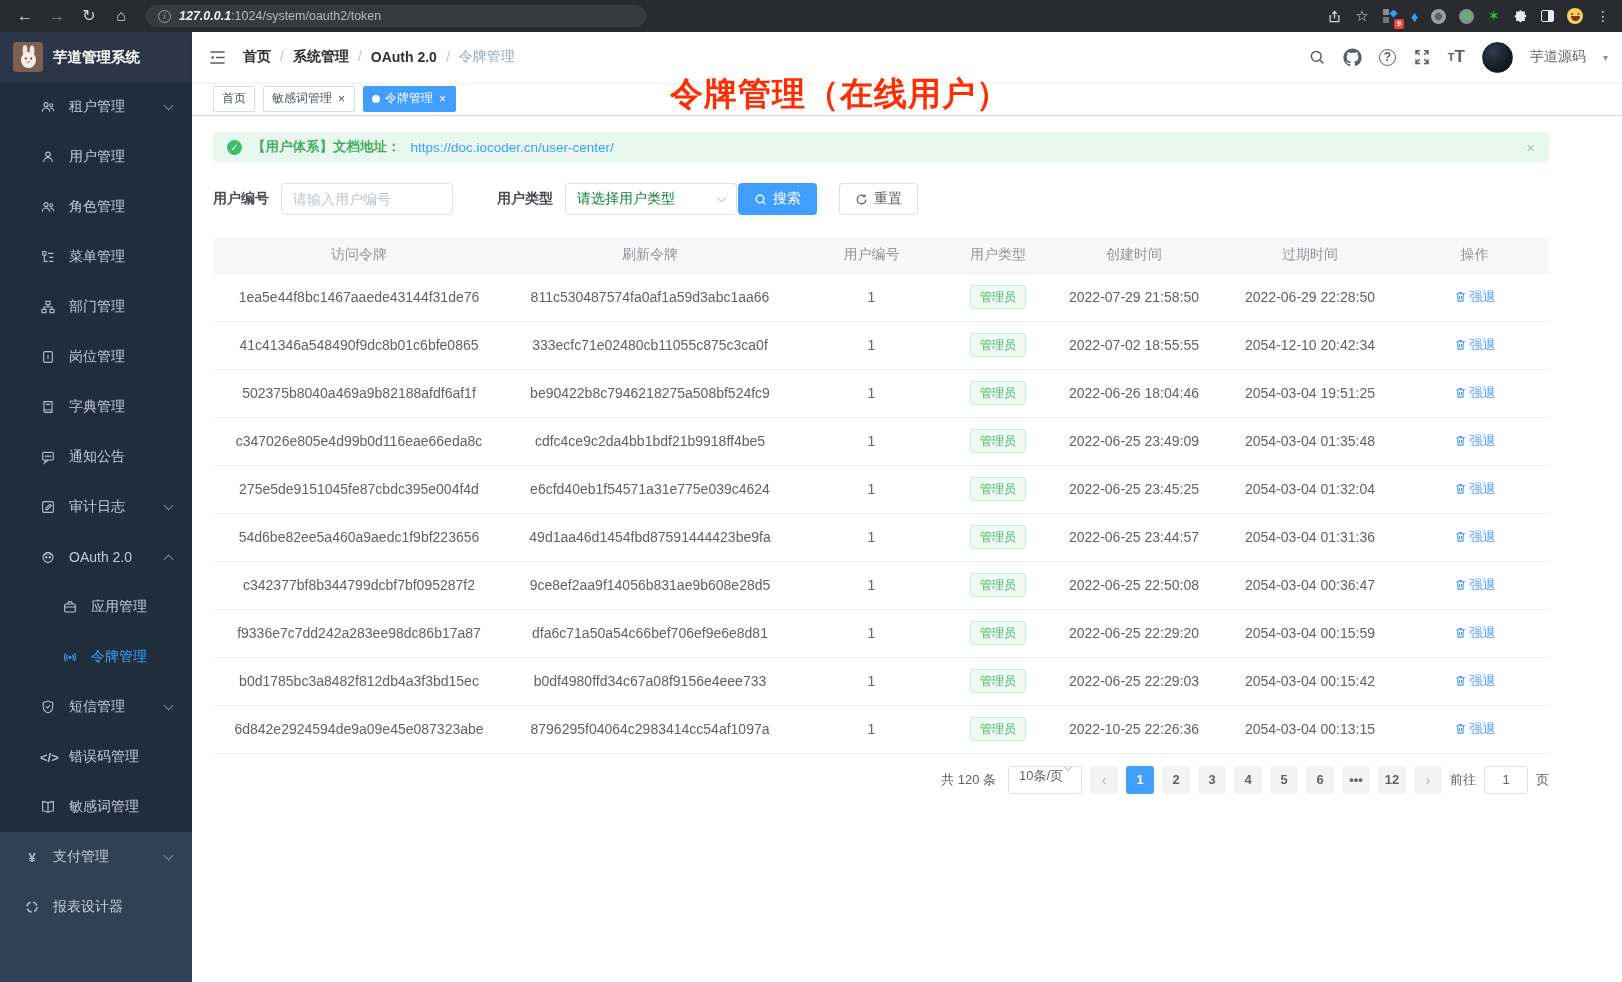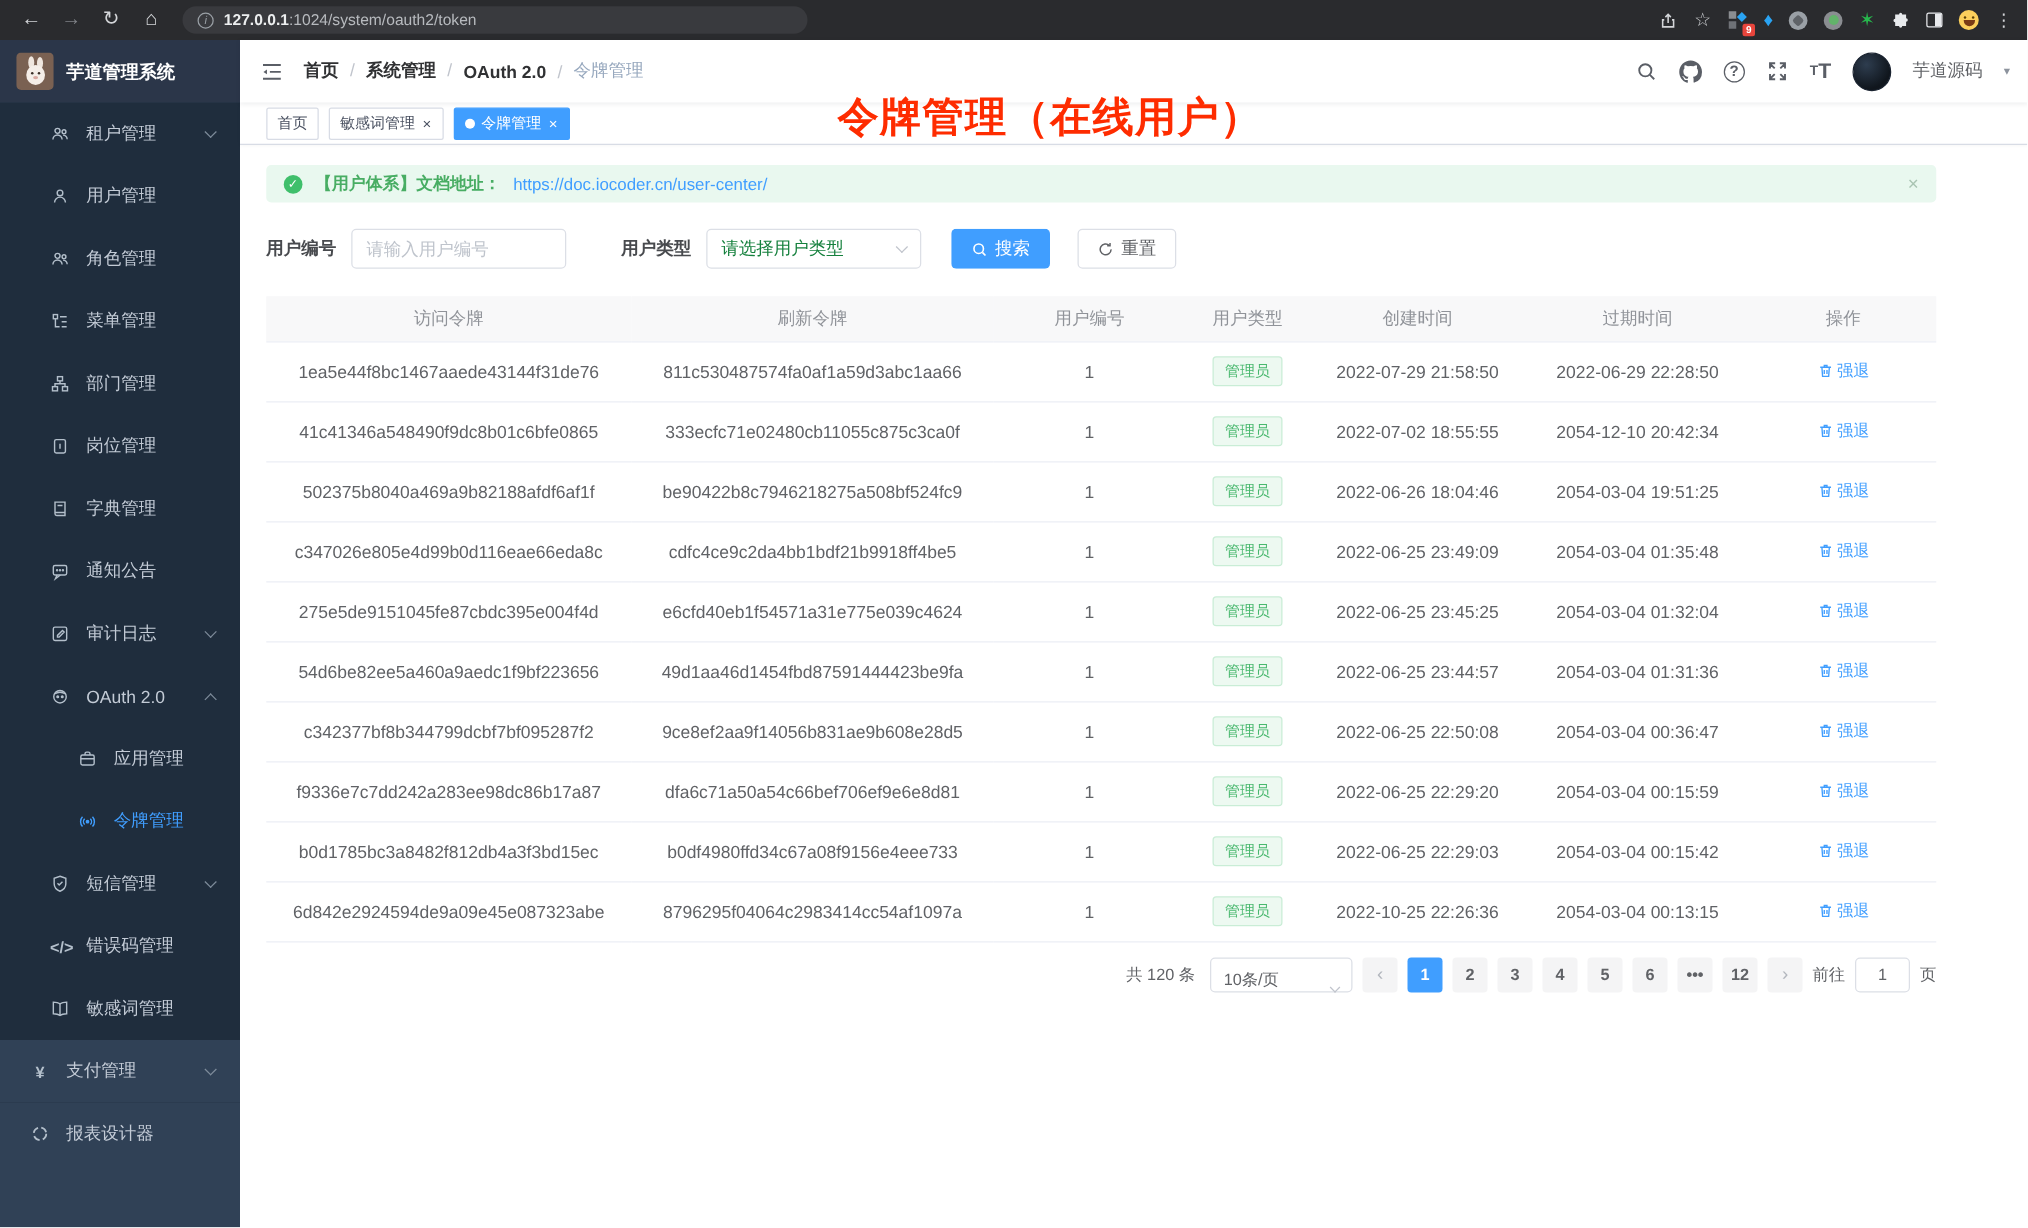--- a/index.html
+++ b/index.html
@@ -5,21 +5,21 @@
   * { margin:0; padding:0; box-sizing:border-box; }
   body { font-family:"Liberation Sans","DejaVu Sans",sans-serif; }
   .screen { width:1622px; height:982px; position:relative; background:#fff; overflow:hidden; }
 
   
   .browser-bar { height:32px; background:#2a2b2e; display:flex; align-items:center; padding:0 12px; gap:6px; }
   .bnav { width:26px; text-align:center; color:#d3d5d8; font-size:16px; cursor:pointer; line-height:32px; }
   .bnav.fwd { color:#7e8186; }
   .url-pill { height:22px; width:500px; background:#393a3e; border-radius:12px; display:flex; align-items:center; gap:8px; padding:0 12px; margin-left:6px; font-size:12.5px; }
   .info-badge { width:13px; height:13px; border:1.2px solid #9aa0a6; border-radius:50%; color:#9aa0a6; font-size:9px; line-height:11px; text-align:center; font-style:italic; flex:0 0 auto; }
-  .url-host { color:#eceeef; font-weight:bold; }
+  .url-host { color:#eceeef; font-weight:bold;font-style:italic; }
   .url-path { color:#b7babe; }
   .browser-right { margin-left:auto; display:flex; align-items:center; gap:13px; }
   .bicon { color:#d3d5d8; font-size:15px; position:relative; cursor:pointer; display:flex; align-items:center; }
   .ext-badge { position:absolute; right:-6px; bottom:-5px; background:#e8453c; color:#fff; font-size:8px; border-radius:2px; padding:0 2.5px; line-height:10px; font-weight:bold; }
   .gem { color:#2aa3f2; font-size:15px; }
   .graycircle { width:15px; height:15px; border-radius:50%; background:#9aa0a6; display:flex; align-items:center; justify-content:center; }
   .graycircle::after { content:""; width:7px; height:7px; background:#5f6368; border-radius:2px; transform:rotate(45deg); }
   .ringdot { width:15px; height:15px; border-radius:50%; background:#8a8d91; display:flex; align-items:center; justify-content:center; }
   .ringdot::after { content:""; width:8px; height:8px; border-radius:50%; background:#62b36a; }
   .greenstar { color:#27b84d; font-size:15px; }
@@ -82,34 +82,34 @@
   .alert-close { margin-left:auto; color:#a9c4b2; font-size:15px; cursor:pointer; }
 
   .filters { display:flex; align-items:center; margin-top:21px; font-size:14px; }
   .flabel { font-weight:bold; color:#484a4e; margin-right:12px; }
   .finput { width:172px; height:32px; border:1px solid #dcdfe6; border-radius:4px; padding:0 11px; font-size:14px; color:#606266; outline:none; font-family:inherit; }
   .finput::placeholder { color:#bfc4cc; }
   .fselect { width:172px; height:32px; border:1px solid #dcdfe6; border-radius:4px; padding:0 11px; display:flex; align-items:center; color:#15803d; cursor:pointer; }
   .fselect .sel-arrow { margin-left:auto; width:7px; height:7px; border-right:1.4px solid #c0c4cc; border-bottom:1.4px solid #c0c4cc; transform:rotate(45deg); margin-top:-4px; }
   .gap40 { width:44px; }
   .btn { height:32px; border-radius:4px; display:inline-flex; align-items:center; gap:6px; font-size:14px; padding:0 15px; cursor:pointer; border:1px solid transparent; }
-  .btn-primary { background:#409eff; color:#fff; margin-left:24px; }
+  .btn-primary { background:#409eff; color:#fff; margin-left:1px; }
   .btn-plain { background:#fff; color:#606266; border-color:#dcdfe6; margin-left:22px; }
 
   
   table { width:100%; border-collapse:collapse; table-layout:fixed; margin-top:22px; font-size:14px; }
   thead th { background:#f8f8f9; color:#909399; font-weight:normal; height:36px; border-bottom:1px solid #ebeef5; text-align:center; }
   tbody td { height:48px; color:#606266; border-bottom:1px solid #ebeef5; text-align:center; }
   .usertag { display:inline-block; background:#edf9f1; border:1px solid #c9edd6; color:#49b86e; font-size:12px; line-height:22px; padding:0 9px; border-radius:3px; }
   .kick { color:#409eff; cursor:pointer; display:inline-flex; align-items:center; gap:3px; font-size:13px; }
 
   
   .pager { display:flex; align-items:center; justify-content:flex-end; margin-top:12px; font-size:13px; color:#606266; gap:8px; padding-bottom:30px; }
   .pg-total { margin-right:4px; }
-  .pg-size { width:114px; height:28px; border:1px solid #dcdfe6; border-radius:4px; display:flex; align-items:flex-end; padding:0 10px; cursor:pointer; color:#606266; }
+  .pg-size { width:74px; height:28px; border:1px solid #dcdfe6; border-radius:4px; display:flex; align-items:flex-start; padding:0 10px; cursor:pointer; color:#606266; }
   .pg-size .sel-arrow { margin-left:auto; width:6px; height:6px; border-right:1.3px solid #c0c4cc; border-bottom:1.3px solid #c0c4cc; transform:rotate(45deg); margin-top:-3px; }
   .pg-btn { min-width:28px; height:28px; background:#f4f4f5; border-radius:3px; display:inline-flex; align-items:center; justify-content:center; font-weight:bold; color:#606266; cursor:pointer; padding:0 5px; }
   .pg-btn.nav { color:#b2b6bd; font-size:15px; font-weight:normal; }
   .pg-btn.active { background:#409eff; color:#fff; }
   .pg-goto-input { width:44px; height:28px; border:1px solid #dcdfe6; border-radius:4px; text-align:center; font-size:13px; color:#606266; outline:none; font-family:inherit; }
   svg { display:block; }
 </style>
 </head>
 <body>
 

